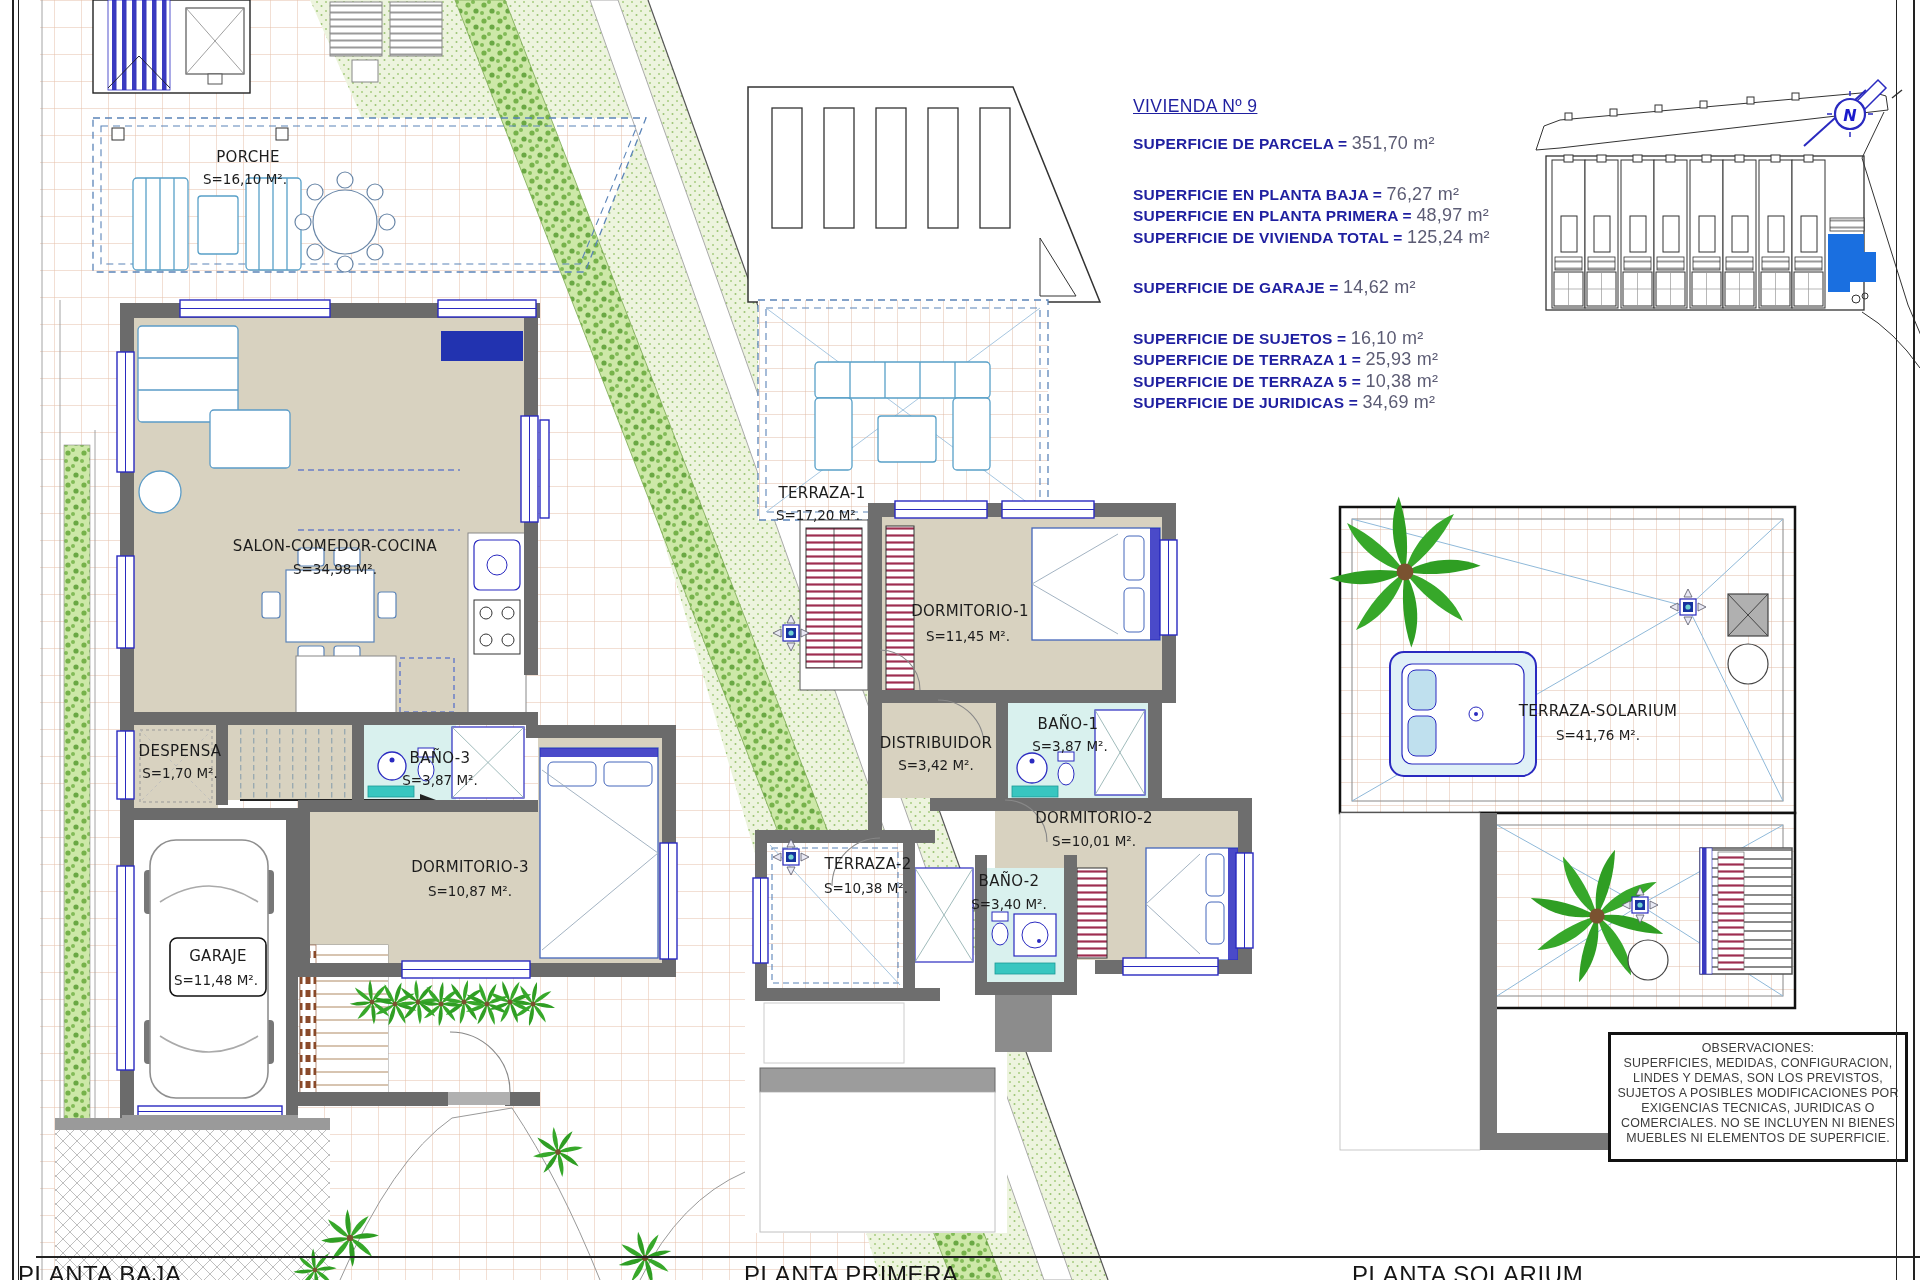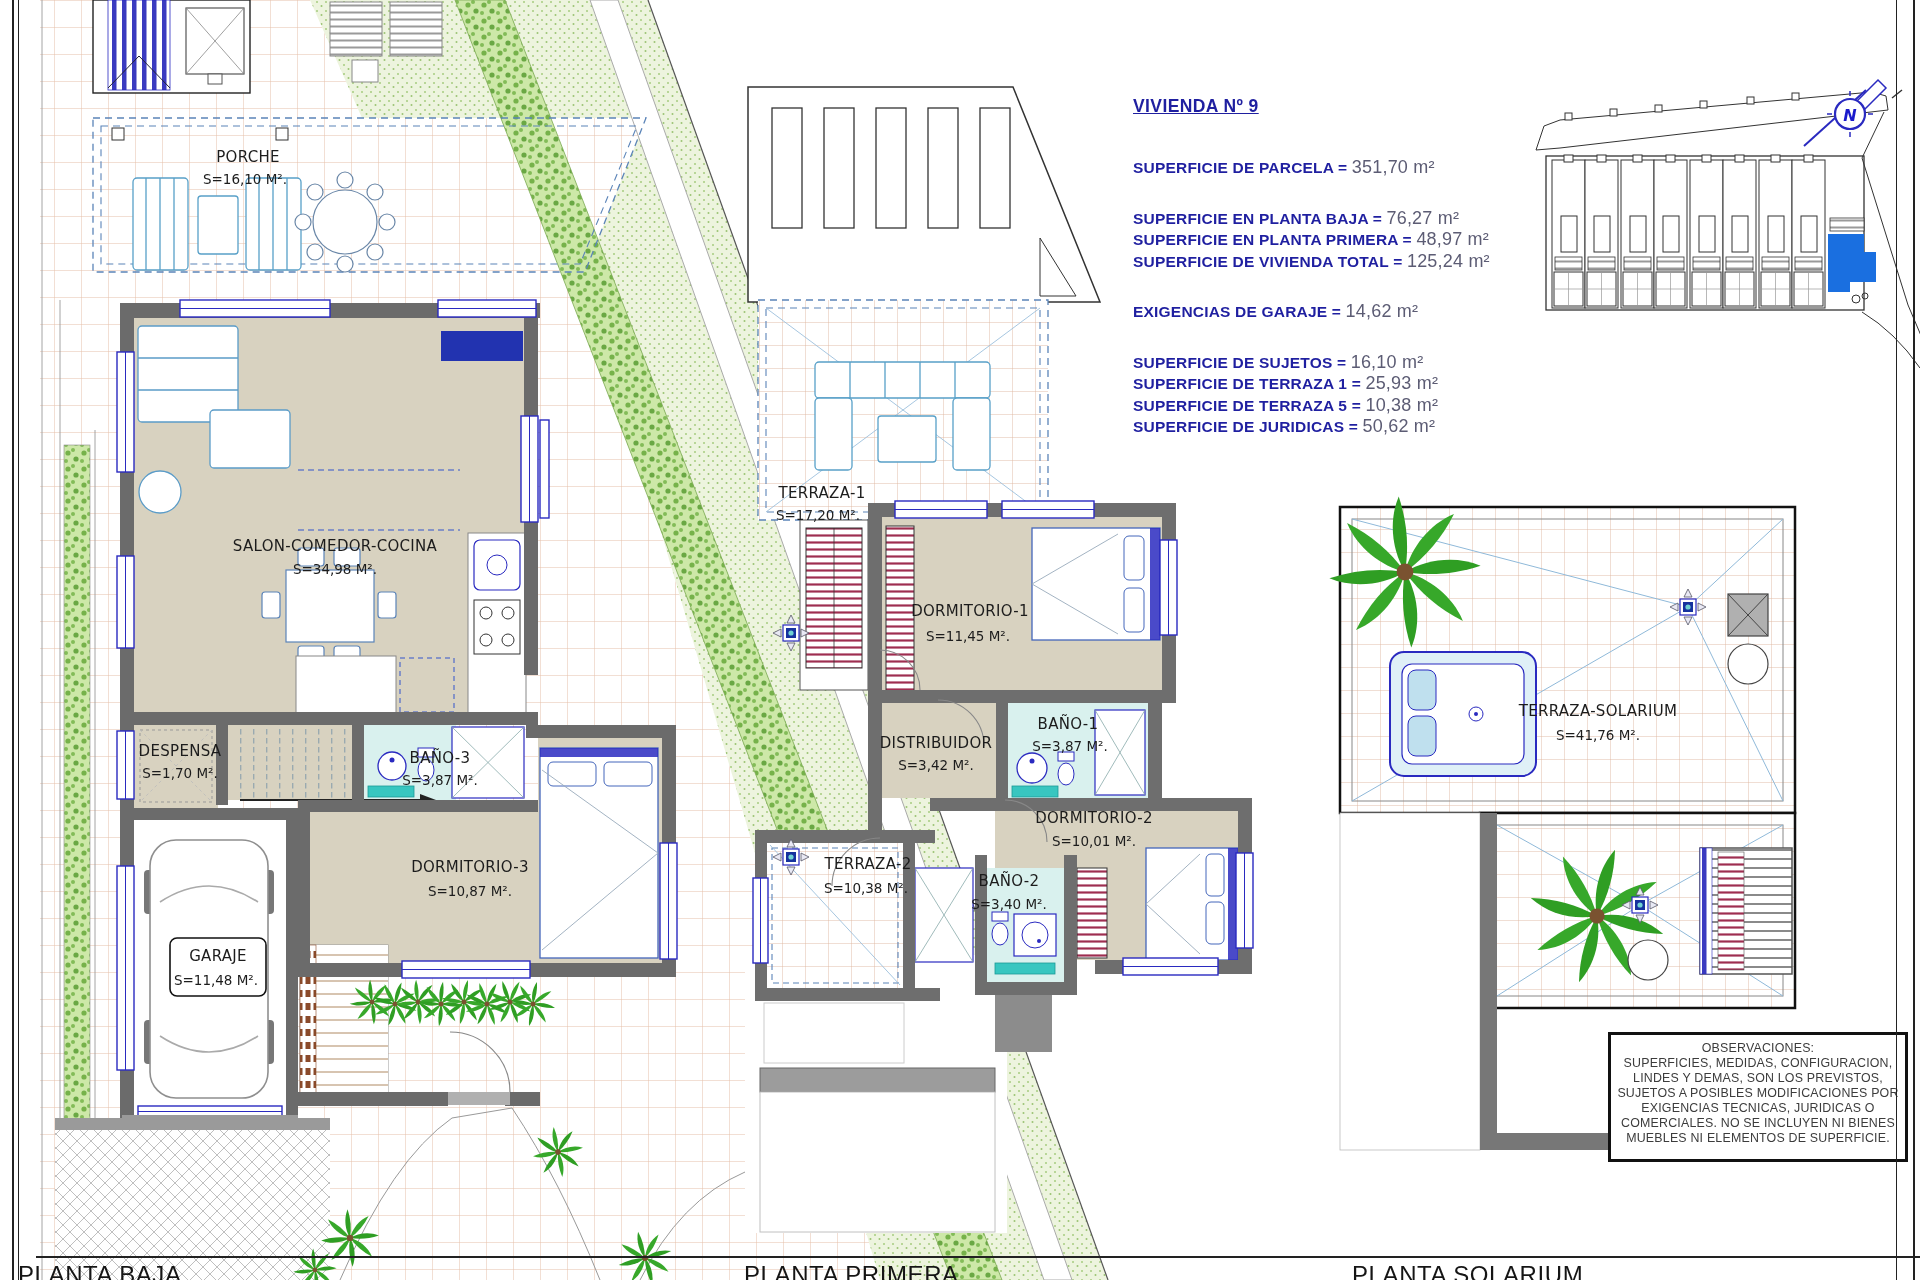--- a/index.html
+++ b/index.html
@@ -3,22 +3,22 @@
 <meta charset="utf-8">
 <style>
   html,body{margin:0;padding:0}
   body{width:1920px;height:1280px;overflow:hidden;position:relative;background:#fff;
        font-family:"Liberation Sans",sans-serif}
   #scene{position:absolute;left:0;top:0}
   svg text{font-family:"DejaVu Sans",sans-serif}
   .rm{font-size:15px;fill:#1c1c1c;text-anchor:middle;letter-spacing:.3px}
   .ar{font-size:13.5px;fill:#1c1c1c;text-anchor:middle}
   .info{position:absolute;left:1133px;top:96px;width:440px;color:#1f1fa0}
-  .info .title{font-size:17.5px;font-weight:bold;text-decoration:underline;
-       letter-spacing:.4px;margin-bottom:40px}
+  .info .title{font-size:17.5px;font-weight:normal;text-decoration:underline;
+       letter-spacing:.4px;margin-bottom:16px}
   .row{font-size:15.5px;font-weight:bold;letter-spacing:.2px;line-height:21.5px;white-space:nowrap}
   .row .val{font-weight:normal;color:#5c5c74;font-size:18px}
   .gap{margin-top:29px}
   .obs{position:absolute;left:1608px;top:1032px;width:300px;height:130px;border:3px solid #111;
        background:#fff;box-sizing:border-box;text-align:center;padding-top:6px;color:#3c3c3c;
        font-size:12.4px;line-height:15px;letter-spacing:.2px}
   .plan-title{position:absolute;top:1261px;font-size:24px;color:#151515;letter-spacing:.6px;white-space:nowrap}
   .frame{position:absolute;background:#222}
 </style>
 </head>
@@ -525,25 +525,25 @@
   </g>
 </g>
 </svg>
 
 <div class="info">
   <div class="title">VIVIENDA Nº 9</div>
   <div class="row"><span>SUPERFICIE DE PARCELA = </span><span class="val">351,70 m²</span></div>
   <div class="row gap"><span>SUPERFICIE EN PLANTA BAJA = </span><span class="val">76,27 m²</span></div>
   <div class="row"><span>SUPERFICIE EN PLANTA PRIMERA = </span><span class="val">48,97 m²</span></div>
   <div class="row"><span>SUPERFICIE DE VIVIENDA TOTAL = </span><span class="val">125,24 m²</span></div>
-  <div class="row gap"><span>EXIGENCIAS DE GARAJE = </span><span class="val">14,62 m²</span></div>
+  <div class="row gap"><span>SUPERFICIE DE GARAJE = </span><span class="val">14,62 m²</span></div>
   <div class="row gap"><span>SUPERFICIE DE SUJETOS = </span><span class="val">16,10 m²</span></div>
   <div class="row"><span>SUPERFICIE DE TERRAZA 1 = </span><span class="val">25,93 m²</span></div>
   <div class="row"><span>SUPERFICIE DE TERRAZA 5 = </span><span class="val">10,38 m²</span></div>
-  <div class="row"><span>SUPERFICIE DE JURIDICAS = </span><span class="val">50,62 m²</span></div>
+  <div class="row"><span>SUPERFICIE DE JURIDICAS = </span><span class="val">34,69 m²</span></div>
 </div>
 
 <div class="obs">
   <div>OBSERVACIONES:</div>
   <div>SUPERFICIES, MEDIDAS, CONFIGURACION,</div>
   <div>LINDES Y DEMAS, SON LOS PREVISTOS,</div>
   <div>SUJETOS A POSIBLES MODIFICACIONES POR</div>
   <div>EXIGENCIAS TECNICAS, JURIDICAS O</div>
   <div>COMERCIALES. NO SE INCLUYEN NI BIENES</div>
   <div>MUEBLES NI ELEMENTOS DE SUPERFICIE.</div>

